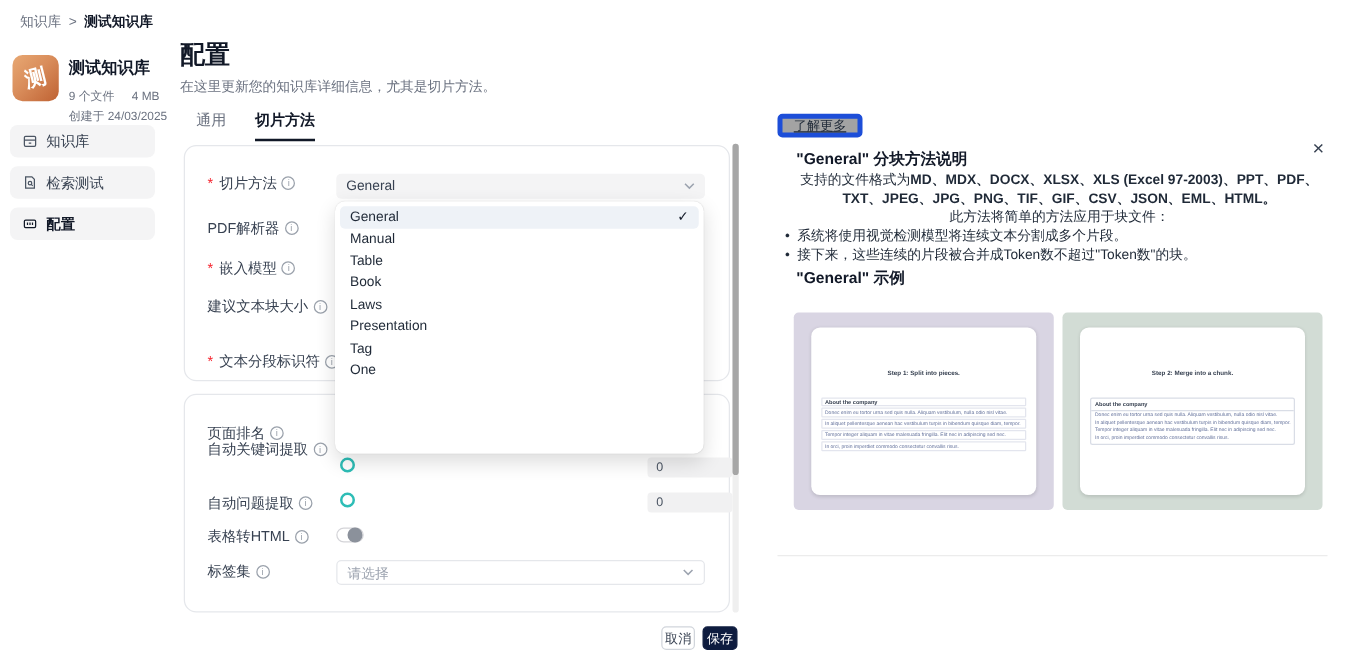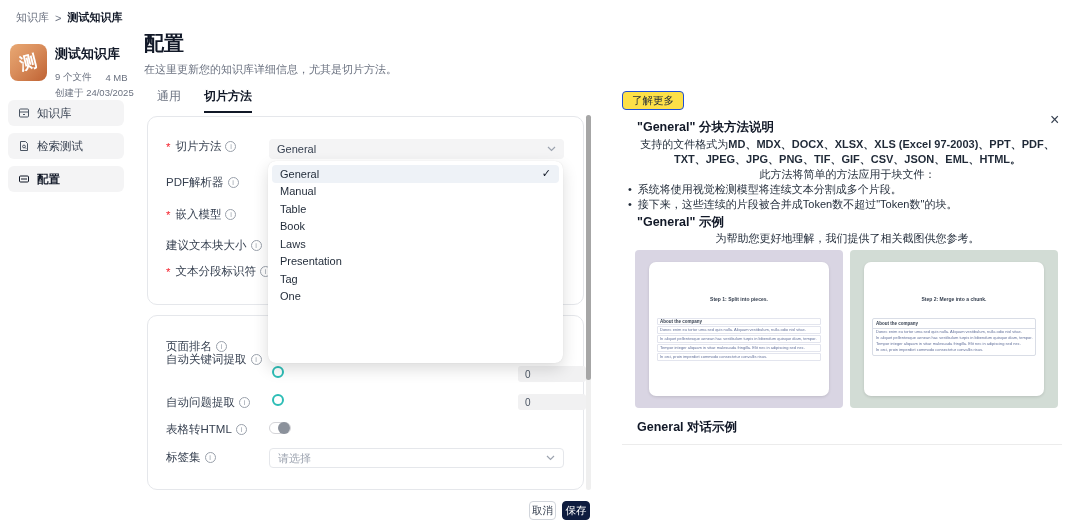--- a/index.html
+++ b/index.html
@@ -63,22 +63,22 @@
   .scroll-track { position:absolute; left:586px; top:115px; width:5px; height:375px; background:#efefef; border-radius:3px; }
   .scroll-thumb { position:absolute; left:0; top:0; width:5px; height:265px; background:#a6a6a6; border-radius:3px; cursor:pointer; }
 
   
   .btn-cancel { position:absolute; left:529px; top:501px; width:27px; height:19px; border:1px solid #d1d5db; border-radius:4px; background:#fff;
                 font-size:10.5px; color:#374151; display:flex; align-items:center; justify-content:center; cursor:pointer; }
   .btn-save { position:absolute; left:562px; top:501px; width:28px; height:19px; border-radius:4px; background:#0e1c3f; border:1px solid #0e1c3f;
               font-size:10.5px; color:#fff; display:flex; align-items:center; justify-content:center; cursor:pointer; }
 
   
-  .learn-more { position:absolute; left:622px; top:91px; height:19px; padding:0 9px; border:1px solid #1d4ed8; border-radius:4px; background:#fde047;
-                font-size:10.5px; color:#1f2937; display:inline-flex; align-items:center; cursor:pointer; }
+  .learn-more { position:absolute; left:622px; top:91px; height:19px; padding:0 9px; border:4px solid #1d4ed8; border-radius:4px; background:#a3a3a3;
+                font-size:10.5px; color:#1f2937; display:inline-flex; align-items:center; cursor:pointer;text-decoration:underline; }
   .close-x { position:absolute; left:1050px; top:112px; font-size:16px; color:#374151; cursor:pointer; line-height:1; }
   .rp { position:absolute; left:637px; width:421px; }
   .rp-h { font-size:12.5px; font-weight:bold; color:#111827; }
   .rp-p { font-size:11px; color:#1f2937; line-height:15px;text-align:center; }
   .rp-p b { font-weight:bold; }
   .bullets { position:absolute; left:628px; width:430px; }
   .bullet { font-size:11px; color:#1f2937; line-height:14.5px; display:flex; gap:6px; }
   .bullet::before { content:"•"; color:#1f2937; }
 
   .previews { position:absolute; left:635px; top:250px; display:flex; gap:7px; }
@@ -173,21 +173,21 @@
         <i class="info-icon"></i>
     </div>
     <div class="field-label req" style="top:90px">
       <span>嵌入模型</span>
         <i class="info-icon"></i>
     </div>
     <div class="field-label" style="top:121px">
       <span>建议文本块大小</span>
         <i class="info-icon"></i>
     </div>
-    <div class="field-label req" style="top:147px">
+    <div class="field-label req" style="top:165px">
       <span>文本分段标识符</span>
         <i class="info-icon"></i>
     </div>
   </div>
 
   <div class="card card2">
     <div class="field-label" style="top:23px">
       <span>页面排名</span>
         <i class="info-icon"></i>
     </div>
@@ -258,21 +258,20 @@
   <div class="bullets" style="top:182px">
     <div class="bullet">
         <span>系统将使用视觉检测模型将连续文本分割成多个片段。</span>
       </div>
     <div class="bullet">
         <span>接下来，这些连续的片段被合并成Token数不超过"Token数"的块。</span>
       </div>
   </div>
 
   <div class="rp rp-h" style="top:214px">"General" 示例</div>
-  <div class="rp rp-p" style="top:231px">为帮助您更好地理解，我们提供了相关截图供您参考。</div>
 
   <div class="previews">
     <div class="preview p1">
       <div class="preview-card">
         <div class="pv-title">Step 1: Split into pieces.</div>
         <div class="pv-about">
           <div class="pv-head">About the company</div>
           <div class="pv-line">Donec enim eu tortor urna sed quis nulla. Aliquam vestibulum, nulla odio nisl vitae.</div>
           <div class="pv-line">In aliquet pellentesque aenean hac vestibulum turpis in bibendum quisque diam, tempor.</div>
           <div class="pv-line">Tempor integer aliquam in vitae malesuada fringilla. Elit nec in adipiscing sed nec.</div>
@@ -287,16 +286,15 @@
           <div class="pv-head">About the company</div>
           <div class="pv-line">Donec enim eu tortor urna sed quis nulla. Aliquam vestibulum, nulla odio nisl vitae.</div>
           <div class="pv-line">In aliquet pellentesque aenean hac vestibulum turpis in bibendum quisque diam, tempor.</div>
           <div class="pv-line">Tempor integer aliquam in vitae malesuada fringilla. Elit nec in adipiscing sed nec.</div>
           <div class="pv-line">In orci, proin imperdiet commodo consectetur convallis risus.</div>
         </div>
       </div>
     </div>
   </div>
 
-  <div class="rp rp-h" style="top:419px">General 对话示例</div>
   <div class="rp-divider"></div>
 
 </div>
 
 </body></html>

